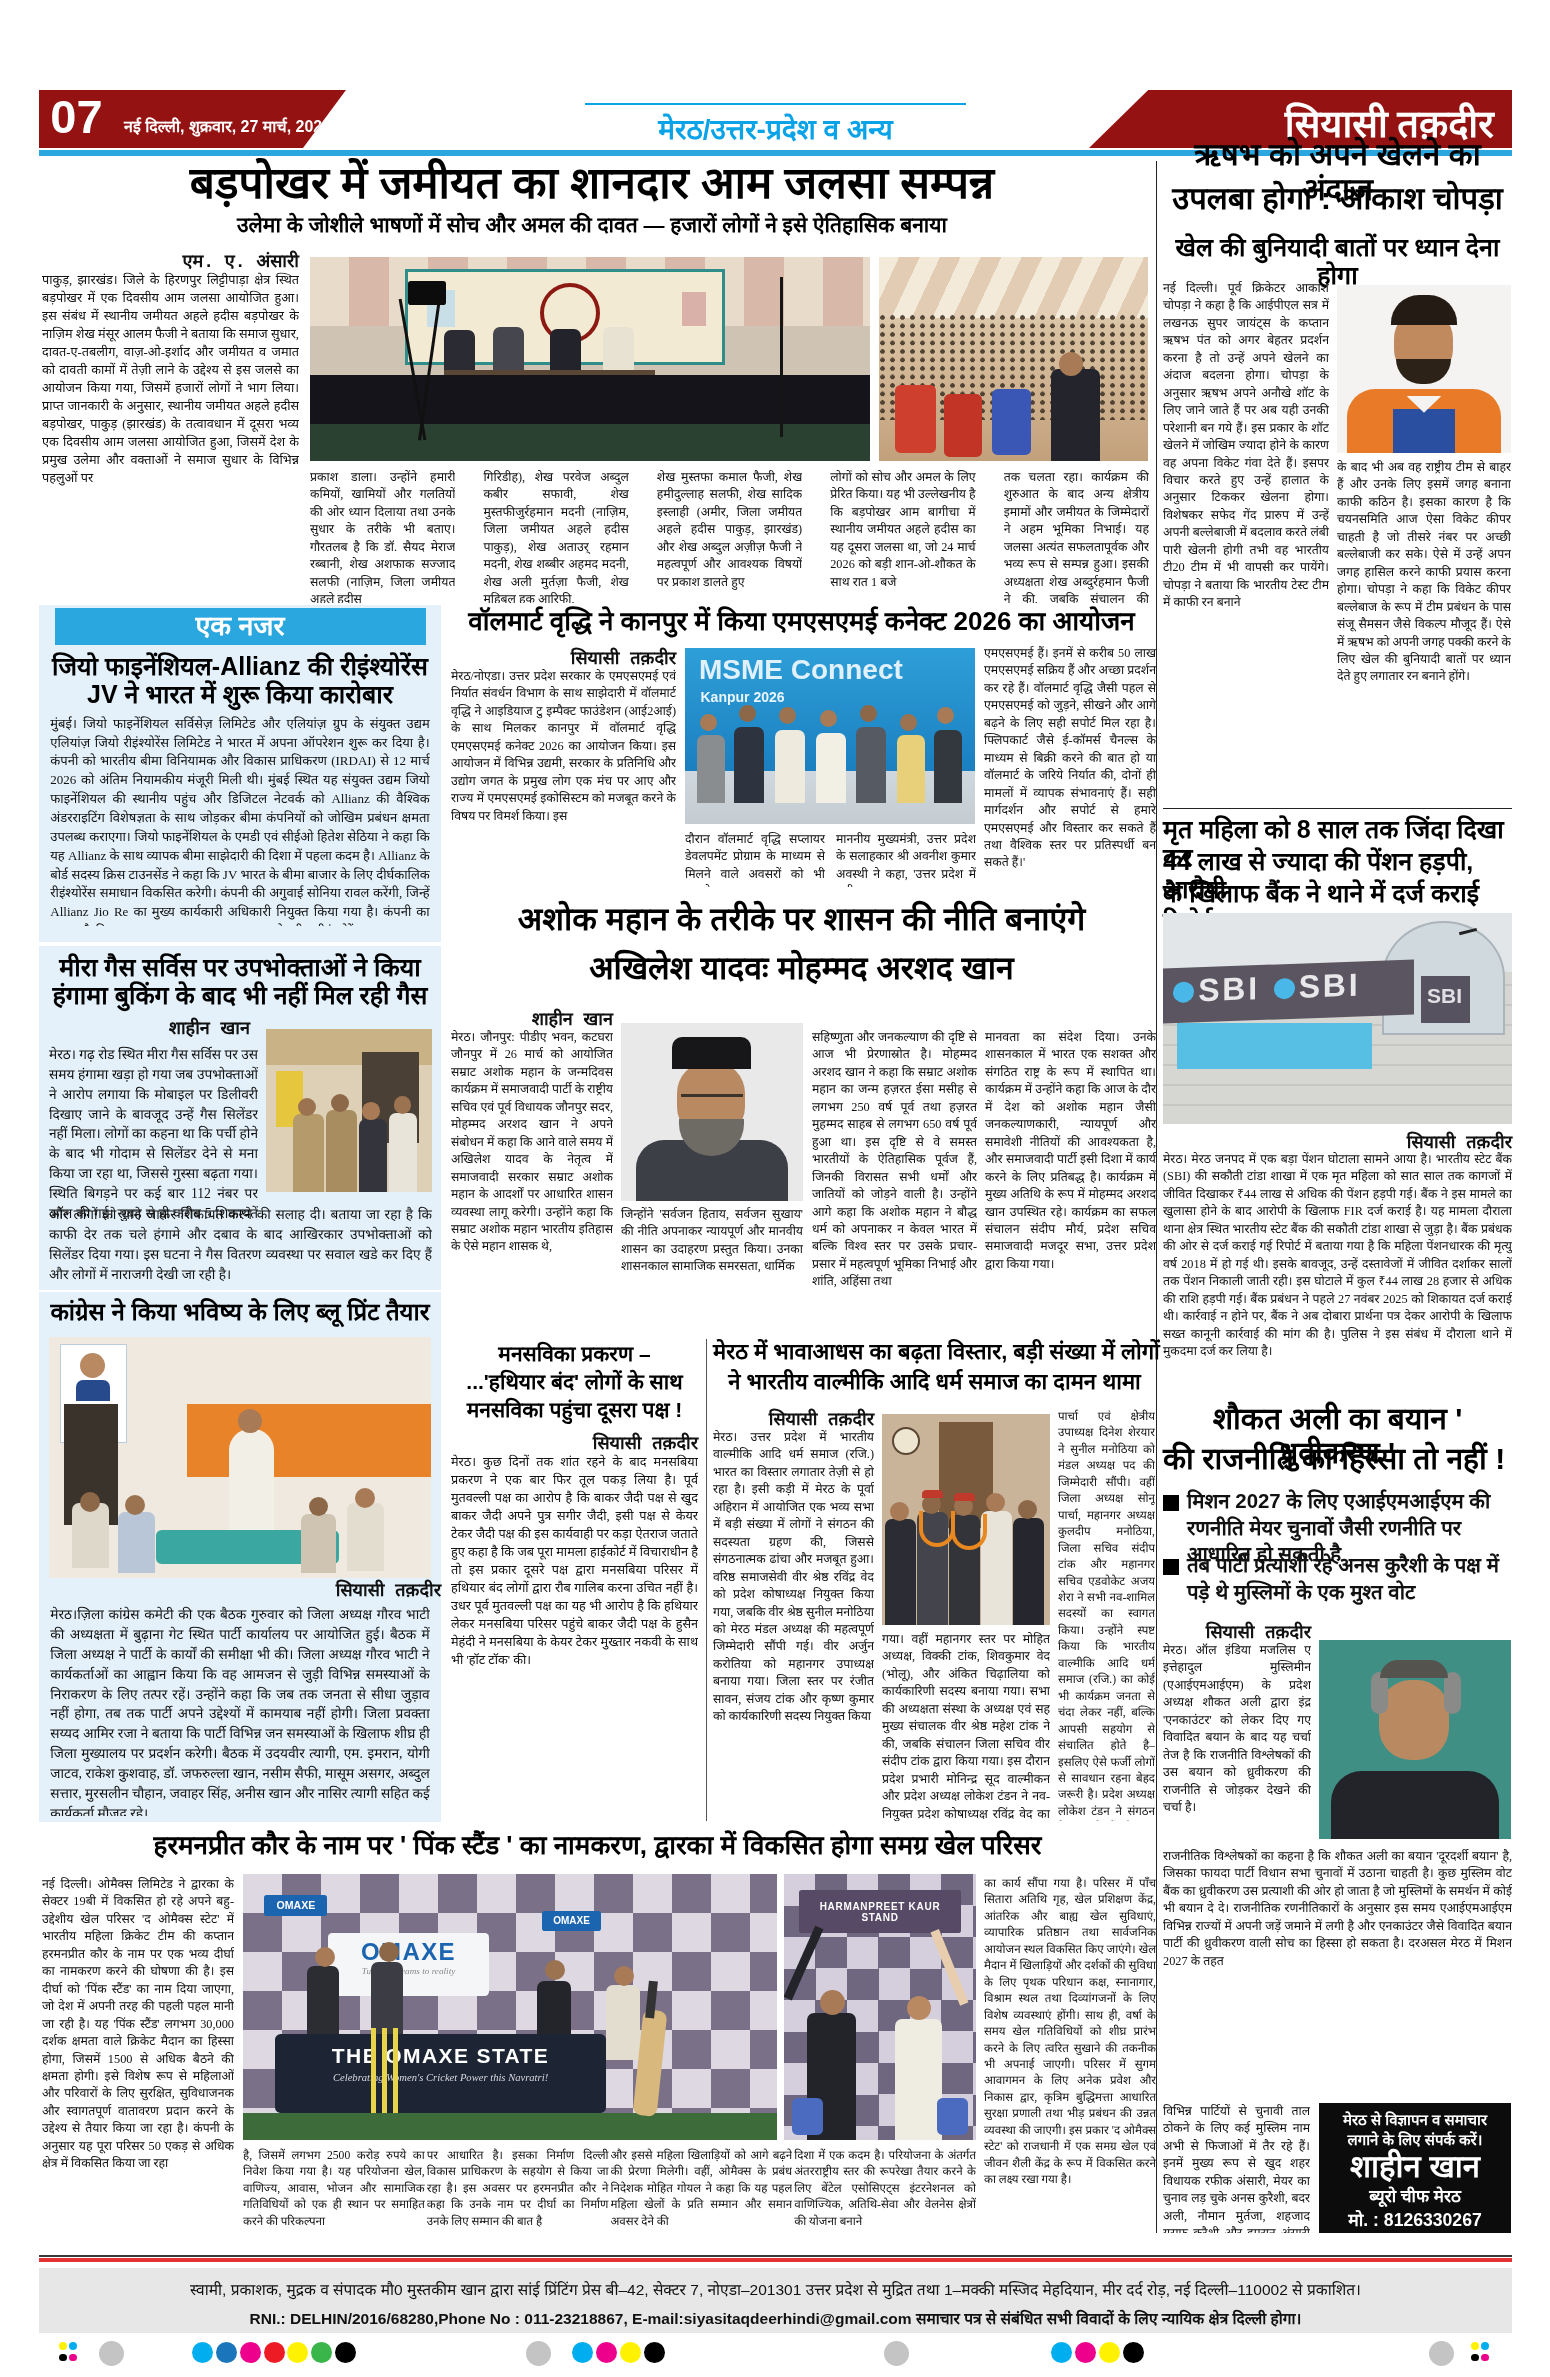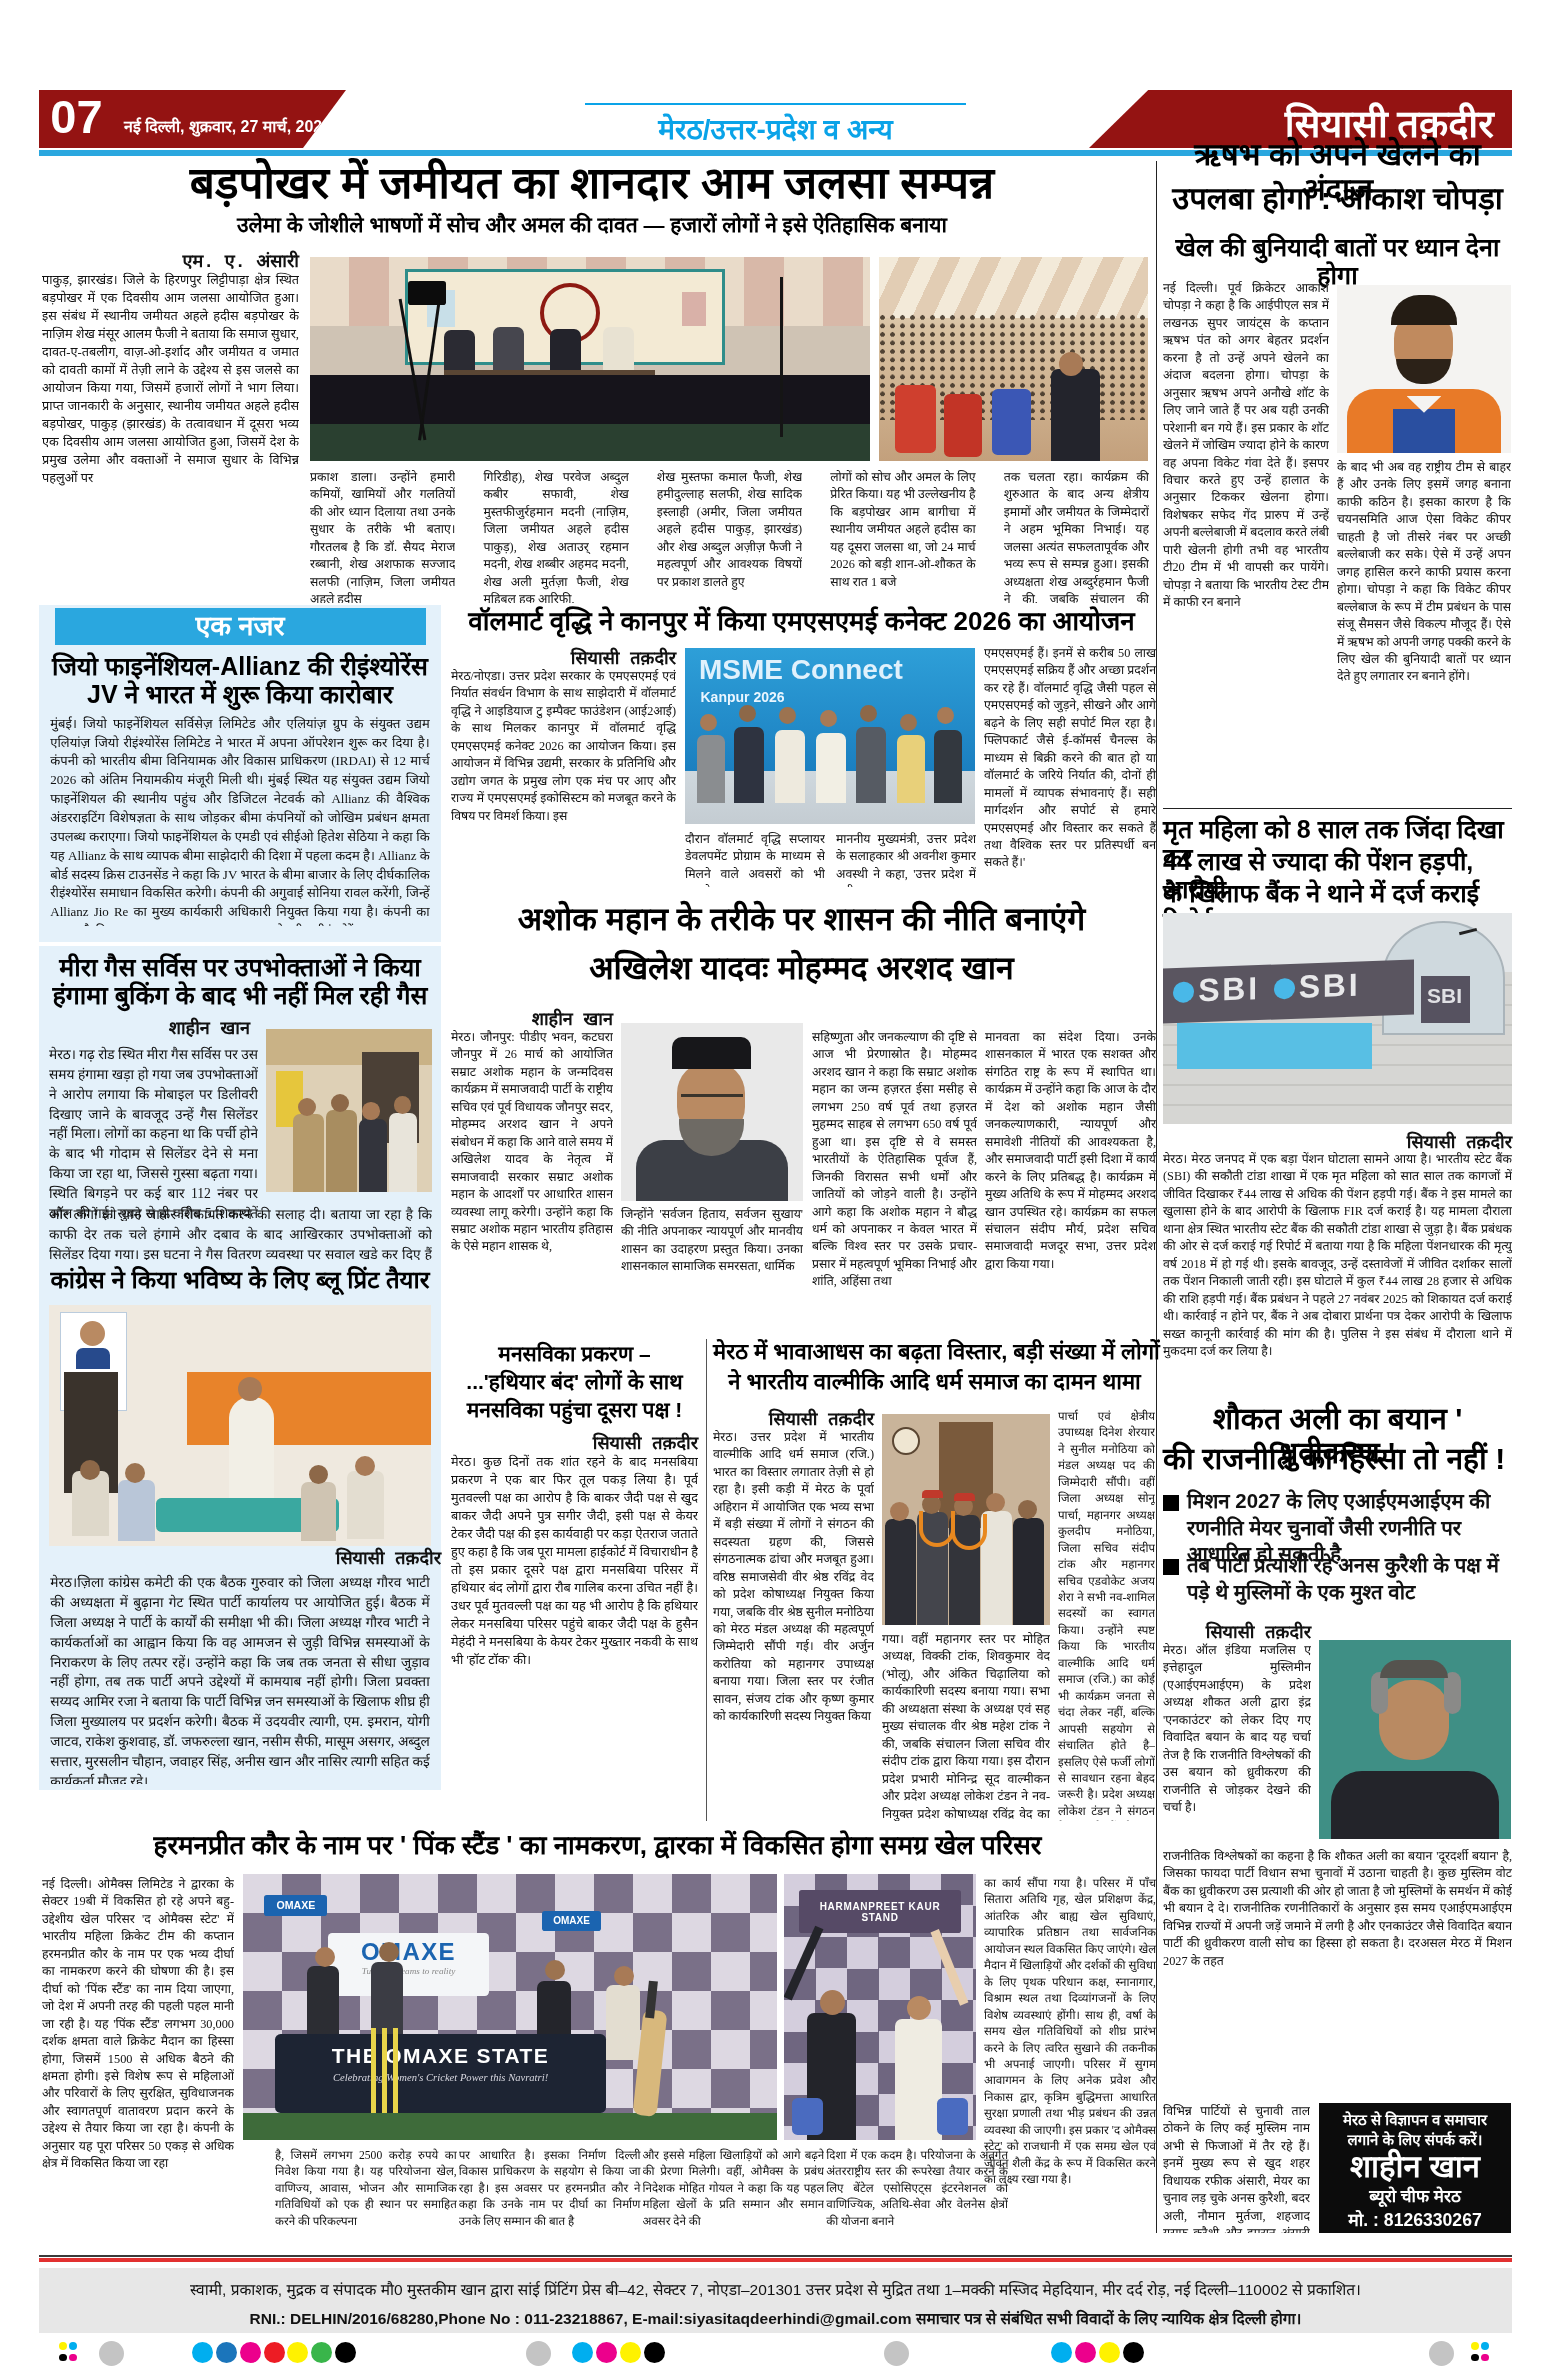--- a/index.html
+++ b/index.html
@@ -127,21 +127,21 @@
       <div class="fig" style="left:56%;bottom:0;width:28px;height:73px;background:#33343c;"></div>
       <div class="fig" style="left:74%;bottom:0;width:28px;height:79px;background:#e8e4da;"></div>
       <div class="head" style="left:19%;bottom:76px;width:18.3px;height:18.3px;background:#9c7350;"></div>
       <div class="head" style="left:39%;bottom:80px;width:18.3px;height:18.3px;background:#8d6848;"></div>
       <div class="head" style="left:58%;bottom:72px;width:17.6px;height:17.6px;background:#a87a56;"></div>
       <div class="head" style="left:77%;bottom:78px;width:17.6px;height:17.6px;background:#9c7350;"></div>
     </div>
     <div class="btl" style="position:absolute;left:10px;top:259px;width:383px;height:79px;">और लोगों को थाने जाकर शिकायत करने की सलाह दी। बताया जा रहा है कि काफी देर तक चले हंगामे और दबाव के बाद आखिरकार उपभोक्ताओं को सिलेंडर दिया गया। इस घटना ने गैस वितरण व्यवस्था पर सवाल खडे कर दिए हैं और लोगों में नाराजगी देखी जा रही है।</div>
   </div>
 
-  <div class="abs panel" style="left:39px;top:1260px;width:402px;height:530px;">
+  <div class="abs panel" style="left:39px;top:1292px;width:402px;height:530px;">
     <div class="hl nw" style="margin-top:7px;font-size:24px;">कांग्रेस ने किया भविष्य के लिए ब्लू प्रिंट तैयार</div>
     <div class="ph" style="left:10px;top:45px;width:382px;height:241px;background:#efe9df;">
       <div class="abs" style="left:3%;top:3%;width:17%;height:40%;background:#fff;border:1.4px solid #bcd;">
         <div class="head" style="left:28%;top:8%;width:25px;height:25px;background:#b98a62;"></div>
         <div class="fig" style="left:22%;top:36%;width:34px;height:21px;background:#274a8c;"></div>
         <div style="position:absolute;bottom:11.3px;width:100%;text-align:center;font:bold 9.2px 'Liberation Sans',sans-serif;color:#c03a1e;">गौरव भाटी</div>
         <div style="position:absolute;bottom:1.4px;width:100%;text-align:center;font:bold 7.8px 'Liberation Sans',sans-serif;color:#333;">जिलाध्यक्ष</div>
       </div>
       <div class="abs" style="left:36%;top:28%;width:64%;height:30%;background:#e8832a;"></div>
       <div class="abs" style="left:4%;top:28%;width:14%;height:50%;background:#3a332c;"></div>
@@ -323,21 +323,21 @@
     <div class="head" style="left:19%;bottom:125px;width:25px;height:25px;background:#a87a56;"></div>
     <div class="abs" style="left:8%;bottom:52%;width:8.5px;height:78px;background:#23242a;transform:rotate(24deg);"></div>
     <div class="fig" style="left:58%;bottom:0;width:47px;height:121px;background:#efece2;"></div>
     <div class="head" style="left:64%;bottom:120px;width:24px;height:24px;background:#b98a62;"></div>
     <div class="abs" style="left:84%;bottom:50%;width:8.5px;height:79px;background:#e8ceae;transform:rotate(-22deg);"></div>
     <div class="abs" style="left:4%;bottom:2%;width:31px;height:37px;background:#4a6bc0;border-radius:5.6px;"></div>
     <div class="abs" style="right:4%;bottom:2%;width:31px;height:37px;background:#4a6bc0;border-radius:5.6px;"></div>
   </div>
 
   <div class="abs bt" style="left:984px;top:1876px;width:172px;height:355px;font-size:11.6px;">का कार्य सौंपा गया है। परिसर में पाँच सितारा अतिथि गृह, खेल प्रशिक्षण केंद्र, आंतरिक और बाह्य खेल सुविधाएं, व्यापारिक प्रतिष्ठान तथा सार्वजनिक आयोजन स्थल विकसित किए जाएंगे। खेल मैदान में खिलाड़ियों और दर्शकों की सुविधा के लिए पृथक परिधान कक्ष, स्नानागार, विश्राम स्थल तथा दिव्यांगजनों के लिए विशेष व्यवस्थाएं होंगी। साथ ही, वर्षा के समय खेल गतिविधियों को शीघ्र प्रारंभ करने के लिए त्वरित सुखाने की तकनीक भी अपनाई जाएगी। परिसर में सुगम आवागमन के लिए अनेक प्रवेश और निकास द्वार, कृत्रिम बुद्धिमत्ता आधारित सुरक्षा प्रणाली तथा भीड़ प्रबंधन की उन्नत व्यवस्था की जाएगी। इस प्रकार 'द ओमैक्स स्टेट' को राजधानी में एक समग्र खेल एवं जीवन शैली केंद्र के रूप में विकसित करने का लक्ष्य रखा गया है।</div>
-  <div class="abs" style="left:243px;top:2148px;width:733px;height:83px;display:flex;gap:2px;margin-left:32px;">
+  <div class="abs" style="left:243px;top:2148px;width:733px;height:83px;display:flex;gap:2px;">
     <div class="bt" style="flex:1;font-size:11.6px;">है, जिसमें लगभग 2500 करोड़ रुपये का निवेश किया गया है। यह परियोजना खेल, वाणिज्य, आवास, भोजन और सामाजिक गतिविधियों को एक ही स्थान पर समाहित करने की परिकल्पना</div>
     <div class="bt" style="flex:1;font-size:11.6px;">पर आधारित है। इसका निर्माण दिल्ली विकास प्राधिकरण के सहयोग से किया जा रहा है। इस अवसर पर हरमनप्रीत कौर ने कहा कि उनके नाम पर दीर्घा का निर्माण उनके लिए सम्मान की बात है</div>
     <div class="bt" style="flex:1;font-size:11.6px;">और इससे महिला खिलाड़ियों को आगे बढ़ने की प्रेरणा मिलेगी। वहीं, ओमैक्स के प्रबंध निदेशक मोहित गोयल ने कहा कि यह पहल महिला खेलों के प्रति सम्मान और समान अवसर देने की</div>
     <div class="bt" style="flex:1;font-size:11.6px;">दिशा में एक कदम है। परियोजना के अंतर्गत अंतरराष्ट्रीय स्तर की रूपरेखा तैयार करने के लिए बेंटेल एसोसिएट्स इंटरनेशनल को वाणिज्यिक, अतिथि-सेवा और वेलनेस क्षेत्रों की योजना बनाने</div>
   </div>
 
   <div class="abs" style="left:39px;top:2255px;width:1473px;height:2.1px;background:#3a3a3a;"></div>
   <div class="abs" style="left:39px;top:2258px;width:1473px;height:4.2px;background:#e23131;"></div>
   <div class="abs" style="left:39px;top:2268px;width:1473px;height:65px;background:#e7e7e7;text-align:center;font-family:'Liberation Sans',sans-serif;">
     <div style="font-size:15.5px;margin-top:10px;">स्वामी, प्रकाशक, मुद्रक व संपादक मौ0 मुस्तकीम खान द्वारा सांई प्रिंटिंग प्रेस बी–42, सेक्टर 7, नोएडा–201301 उत्तर प्रदेश से मुद्रित तथा 1–मक्की मस्जिद मेहदियान, मीर दर्द रोड़, नई दिल्ली–110002 से प्रकाशित।</div>

